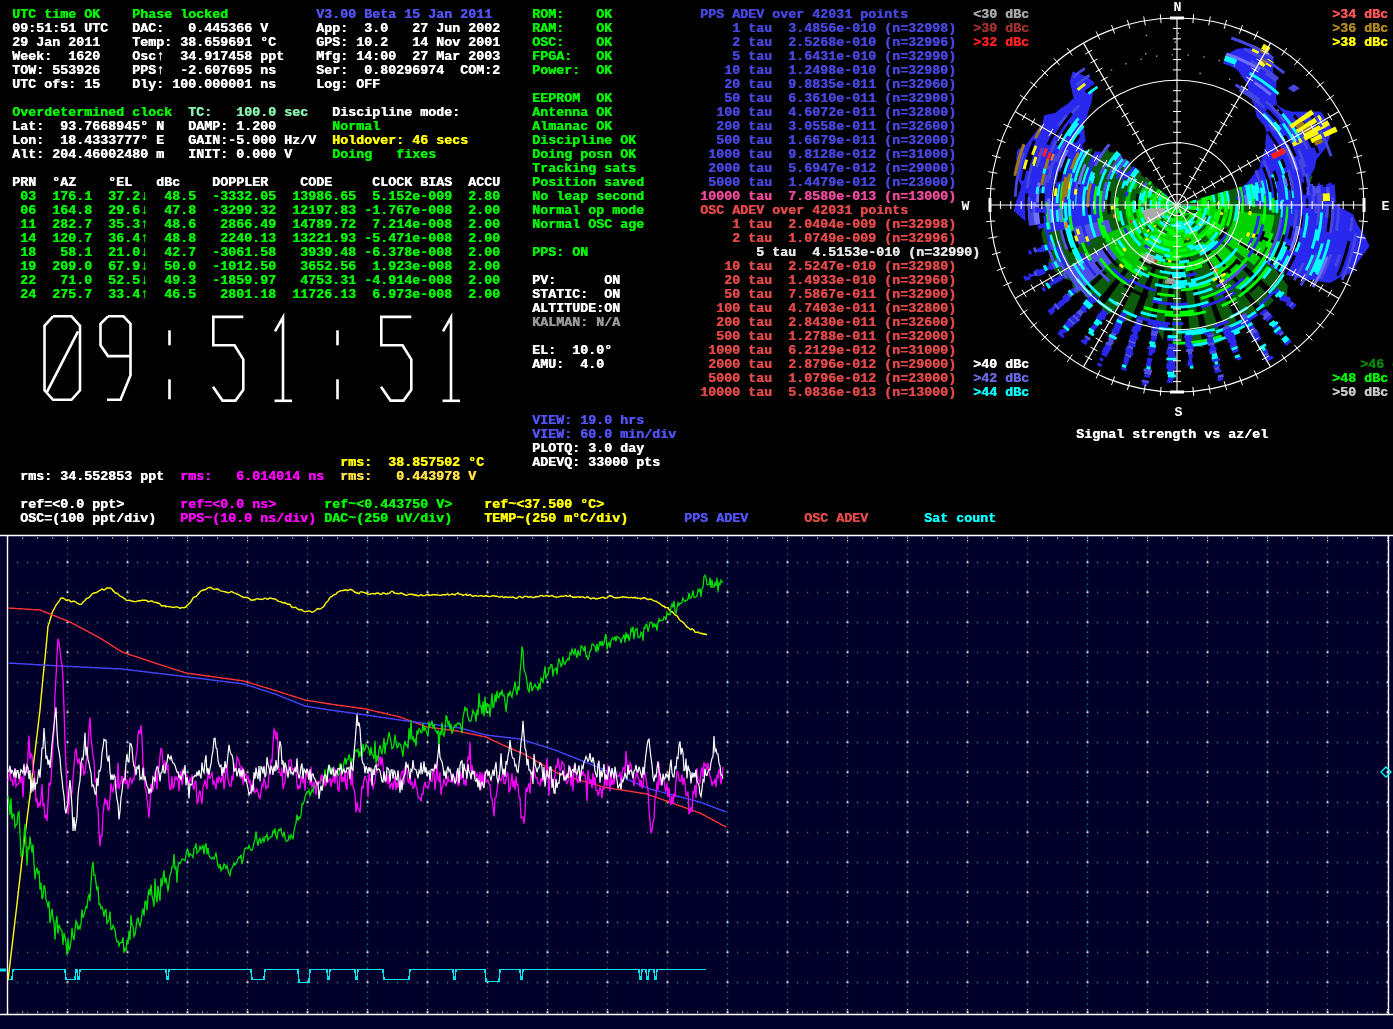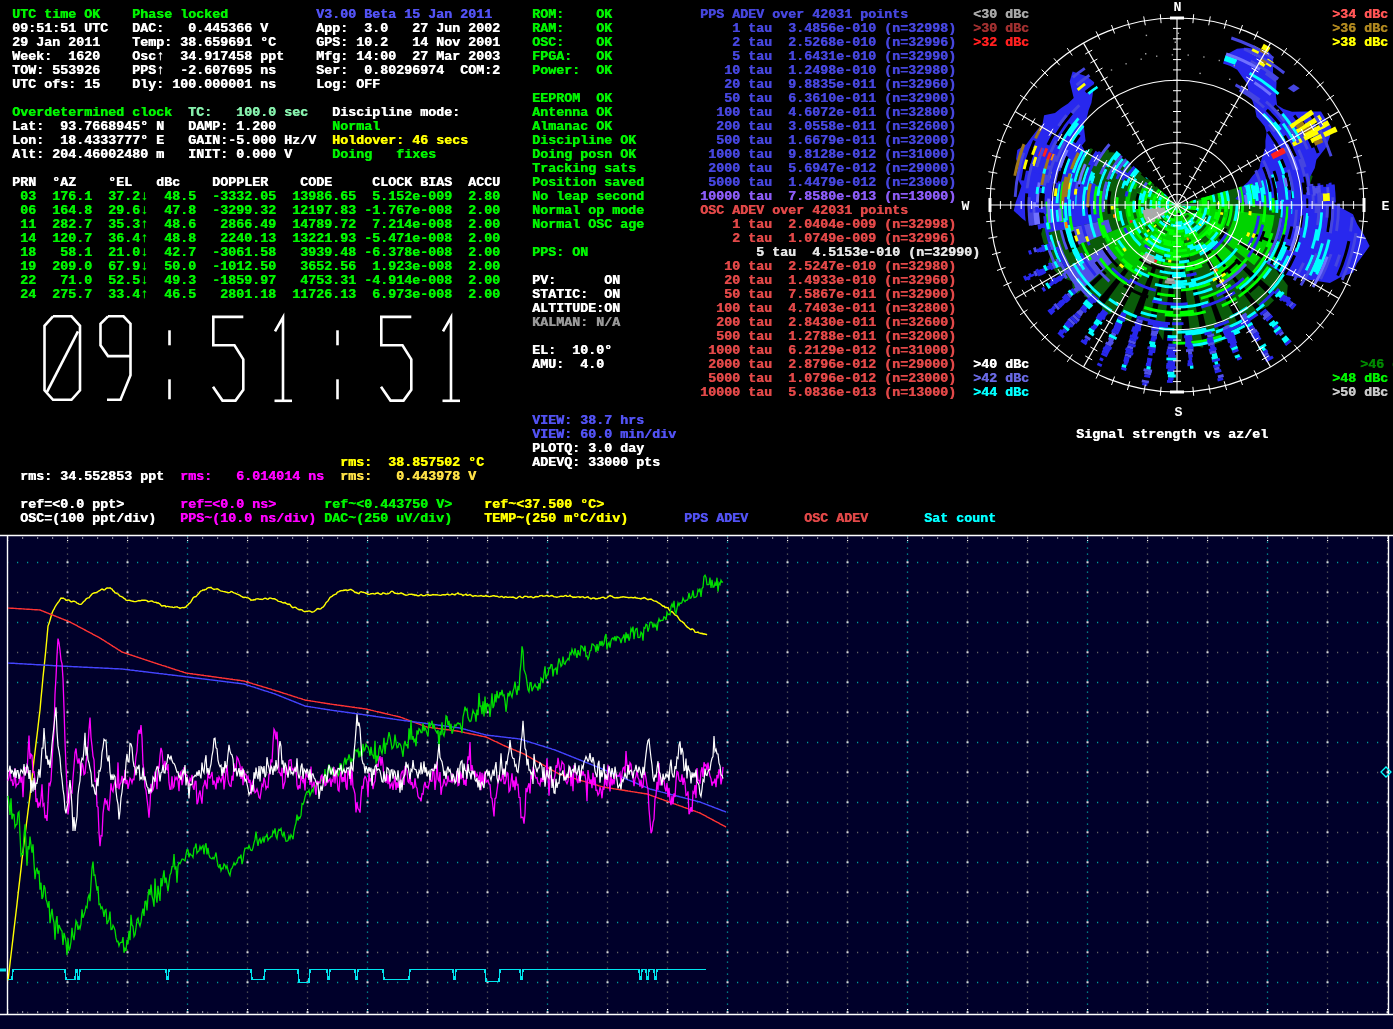--- a/index.html
+++ b/index.html
@@ -59,38 +59,38 @@
 <pre style="left:532px;top:190px;color:#00f400">No leap second</pre>
 <pre style="left:532px;top:204px;color:#00f400">Normal op mode</pre>
 <pre style="left:532px;top:218px;color:#00f400">Normal OSC age</pre>
 <pre style="left:532px;top:246px;color:#00f400">PPS: ON</pre>
 <pre style="left:532px;top:274px;color:#ffffff">PV:      ON</pre>
 <pre style="left:532px;top:288px;color:#ffffff">STATIC:  ON</pre>
 <pre style="left:532px;top:302px;color:#ffffff">ALTITUDE:ON</pre>
 <pre style="left:532px;top:316px;color:#999999">KALMAN: N/A</pre>
 <pre style="left:532px;top:344px;color:#ffffff">EL:  10.0°</pre>
 <pre style="left:532px;top:358px;color:#ffffff">AMU:  4.0</pre>
-<pre style="left:532px;top:414px;color:#5252f2">VIEW: 38.7 hrs</pre>
+<pre style="left:532px;top:414px;color:#5252f2">VIEW: 19.0 hrs</pre>
 <pre style="left:532px;top:428px;color:#5252f2">VIEW: 60.0 min/div</pre>
 <pre style="left:532px;top:442px;color:#ffffff">PLOTQ: 3.0 day</pre>
 <pre style="left:532px;top:456px;color:#ffffff">ADEVQ: 33000 pts</pre>
 <pre style="left:700px;top:8px;color:#4646dc">PPS ADEV over 42031 points</pre>
 <pre style="left:700px;top:22px;color:#4646dc">    1 tau  3.4856e-010 (n=32998)</pre>
 <pre style="left:700px;top:36px;color:#4646dc">    2 tau  2.5268e-010 (n=32996)</pre>
 <pre style="left:700px;top:50px;color:#4646dc">    5 tau  1.6431e-010 (n=32990)</pre>
 <pre style="left:700px;top:64px;color:#4646dc">   10 tau  1.2498e-010 (n=32980)</pre>
 <pre style="left:700px;top:78px;color:#4646dc">   20 tau  9.8835e-011 (n=32960)</pre>
 <pre style="left:700px;top:92px;color:#4646dc">   50 tau  6.3610e-011 (n=32900)</pre>
 <pre style="left:700px;top:106px;color:#4646dc">  100 tau  4.6072e-011 (n=32800)</pre>
 <pre style="left:700px;top:120px;color:#4646dc">  200 tau  3.0558e-011 (n=32600)</pre>
 <pre style="left:700px;top:134px;color:#4646dc">  500 tau  1.6679e-011 (n=32000)</pre>
 <pre style="left:700px;top:148px;color:#4646dc"> 1000 tau  9.8128e-012 (n=31000)</pre>
 <pre style="left:700px;top:162px;color:#4646dc"> 2000 tau  5.6947e-012 (n=29000)</pre>
 <pre style="left:700px;top:176px;color:#4646dc"> 5000 tau  1.4479e-012 (n=23000)</pre>
-<pre style="left:700px;top:190px;color:#8b5cf6">10000 tau  7.8580e-013 (n=13000)</pre>
+<pre style="left:700px;top:190px;color:#ec4899">10000 tau  7.8580e-013 (n=13000)</pre>
 <pre style="left:700px;top:204px;color:#e04848">OSC ADEV over 42031 points</pre>
 <pre style="left:700px;top:218px;color:#e04848">    1 tau  2.0404e-009 (n=32998)</pre>
 <pre style="left:700px;top:232px;color:#e04848">    2 tau  1.0749e-009 (n=32996)</pre>
 <pre style="left:724px;top:246px;color:#e5e5e5">    5 tau  4.5153e-010 (n=32990)</pre>
 <pre style="left:700px;top:260px;color:#e04848">   10 tau  2.5247e-010 (n=32980)</pre>
 <pre style="left:700px;top:274px;color:#e04848">   20 tau  1.4933e-010 (n=32960)</pre>
 <pre style="left:700px;top:288px;color:#e04848">   50 tau  7.5867e-011 (n=32900)</pre>
 <pre style="left:700px;top:302px;color:#e04848">  100 tau  4.7403e-011 (n=32800)</pre>
 <pre style="left:700px;top:316px;color:#e04848">  200 tau  2.8430e-011 (n=32600)</pre>
 <pre style="left:700px;top:330px;color:#e04848">  500 tau  1.2788e-011 (n=32000)</pre>

